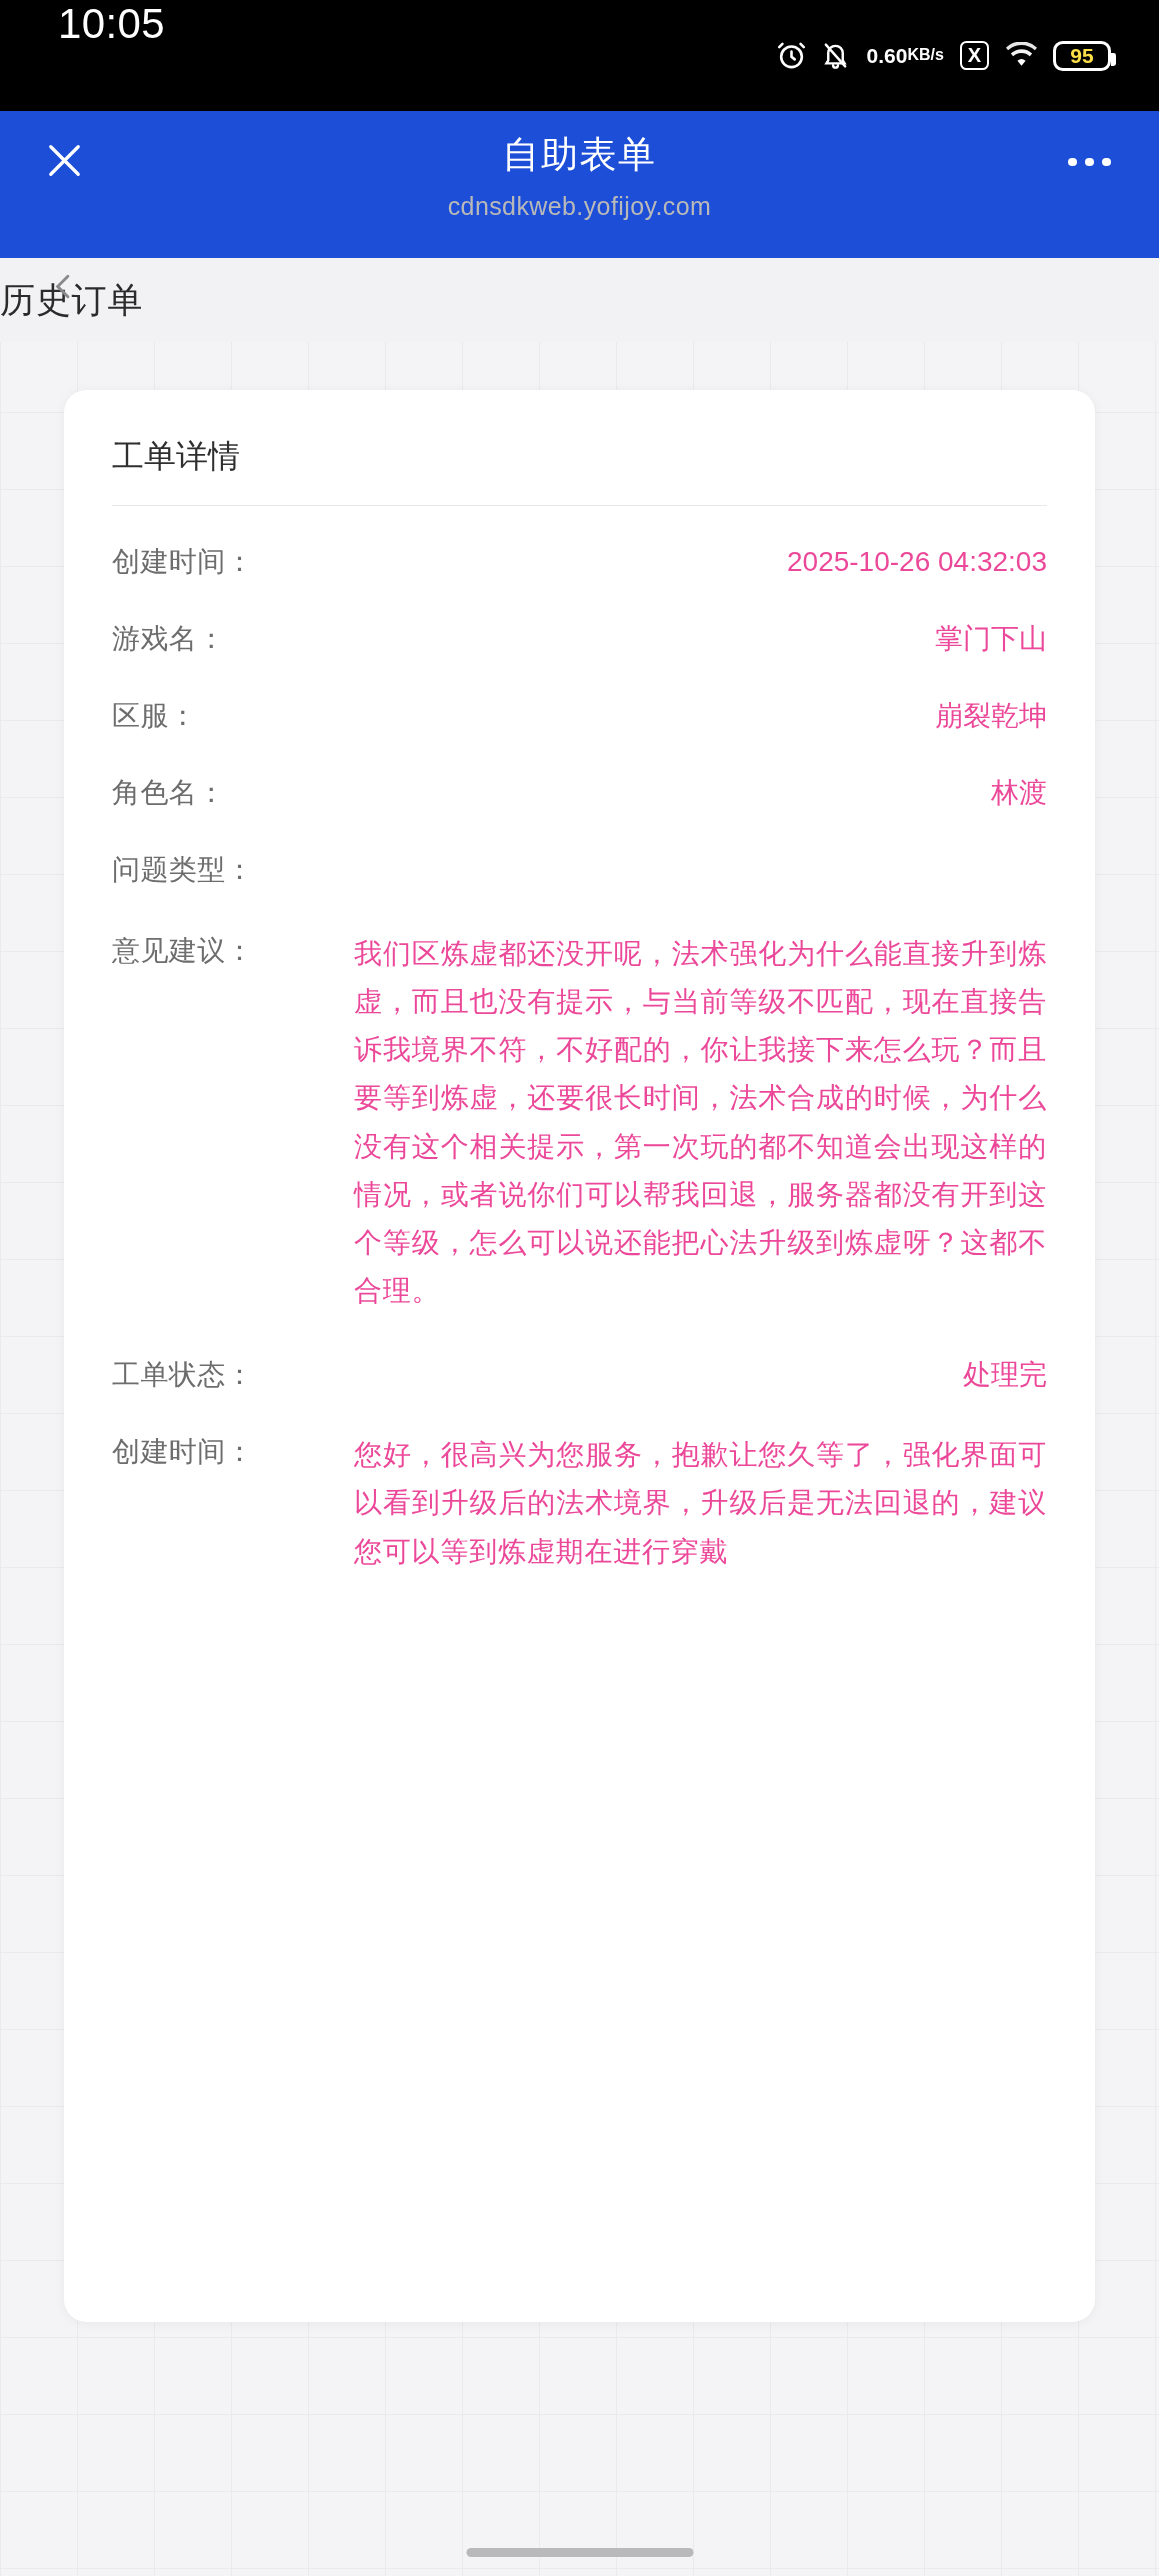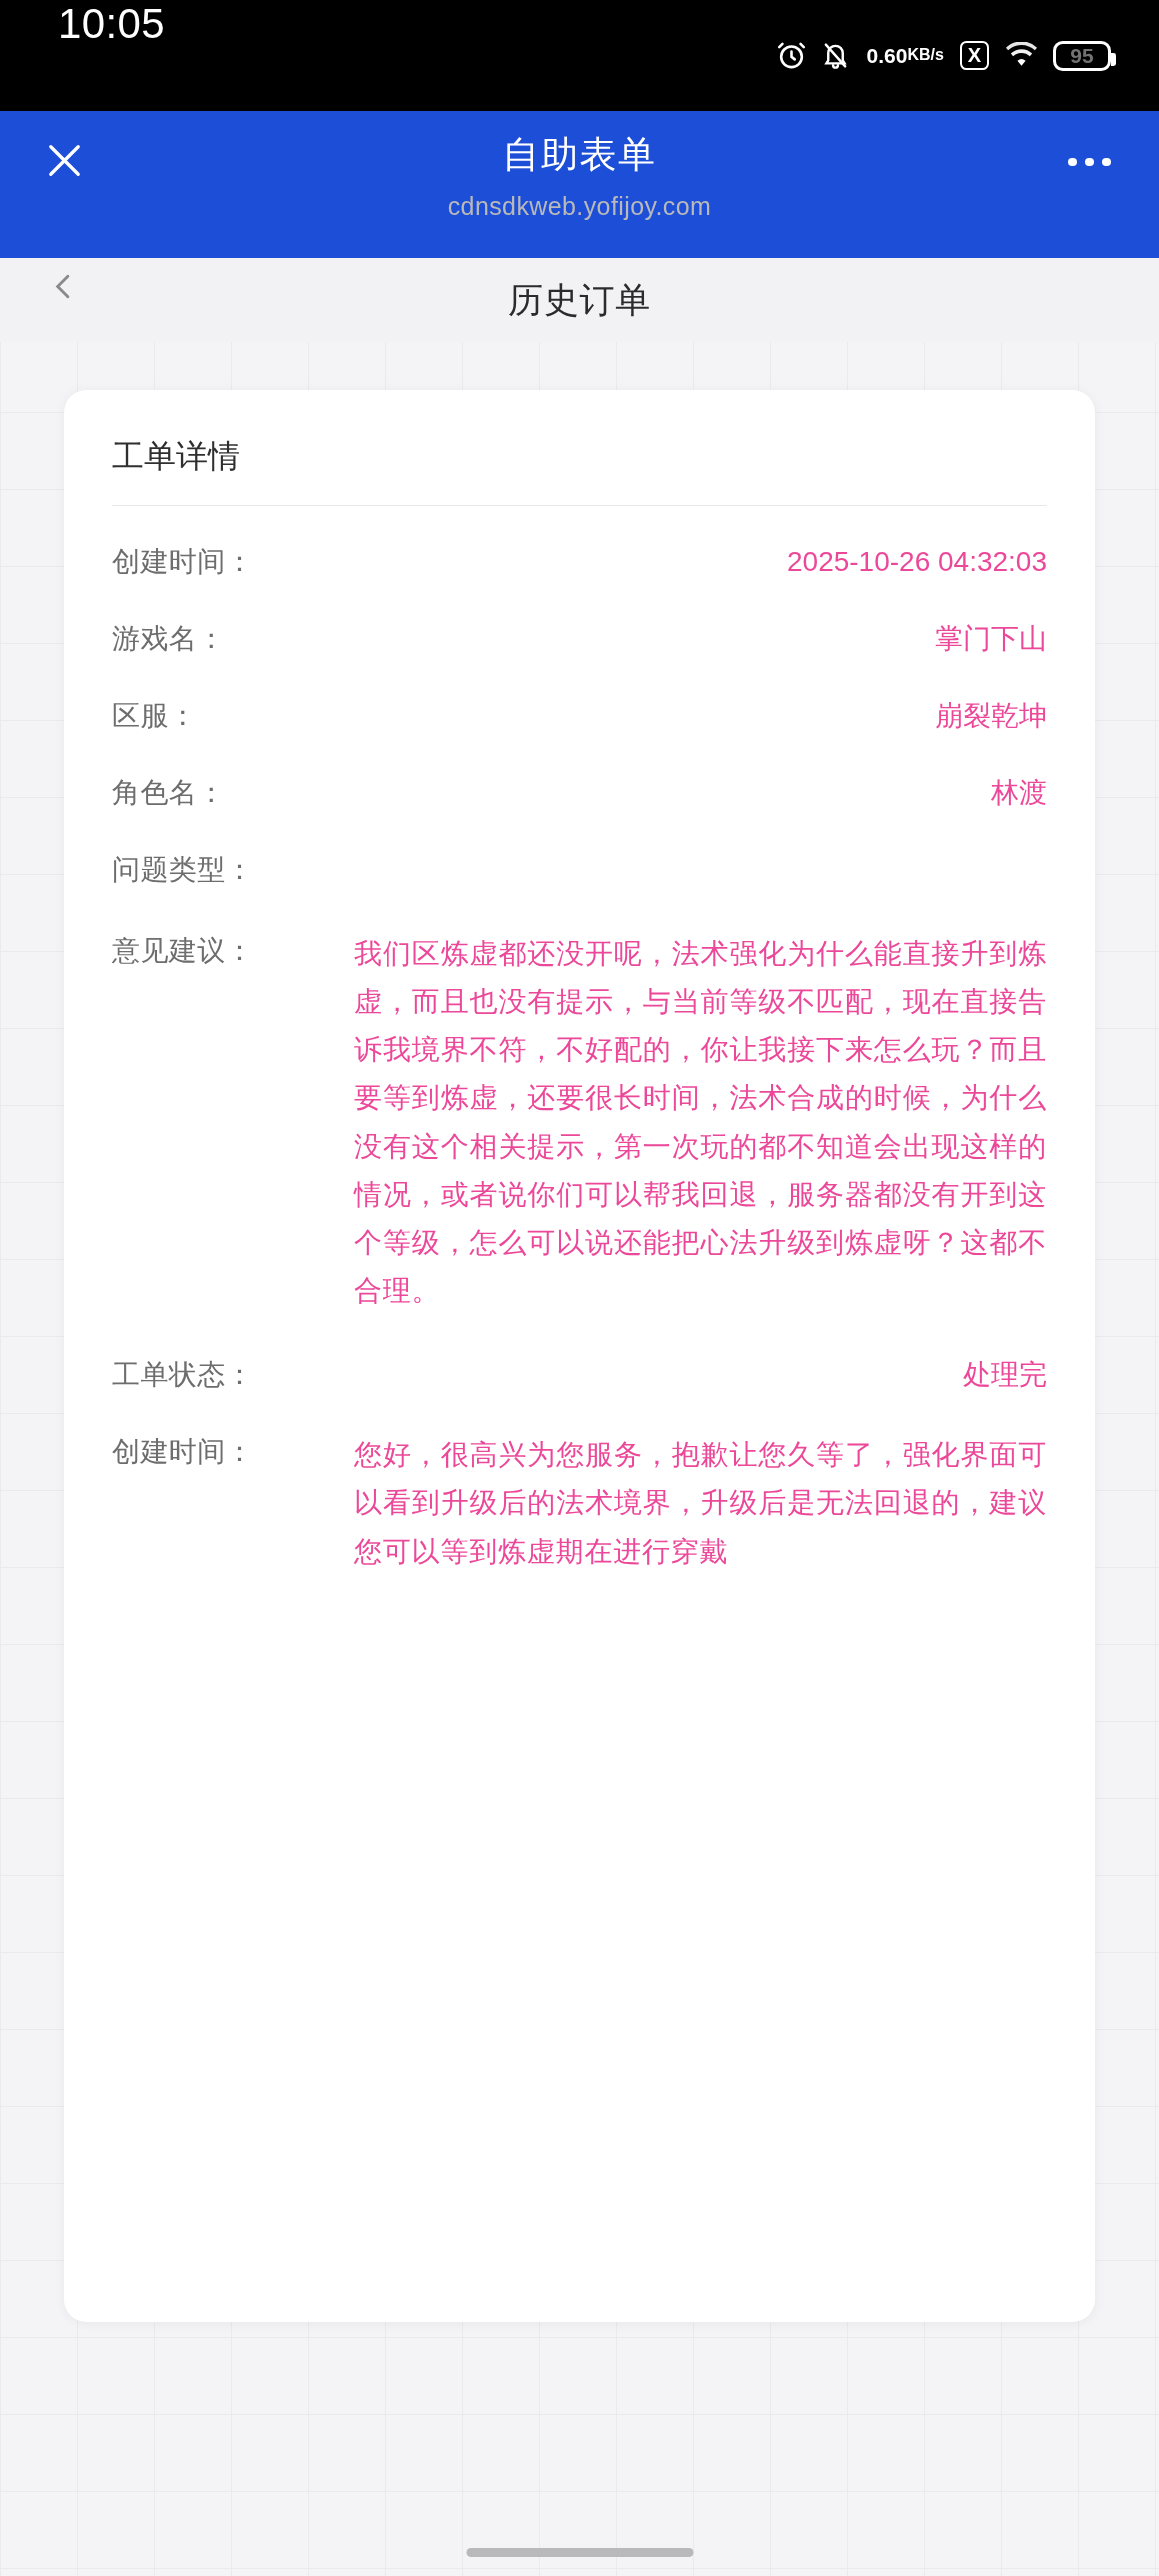--- a/index.html
+++ b/index.html
@@ -46,21 +46,21 @@
     border: 2.4px solid #fff;
     border-radius: 6.4px;
     display: flex; align-items: center; justify-content: center;
     font-size: 20px; font-weight: 700;
   }
   .battery {
     width: 58px; height: 30px;
     border: 3.2px solid #fff;
     border-radius: 9.7px;
     display: flex; align-items: center; justify-content: center;
-    font-size: 21px; font-weight: 700; color: #737373;
+    font-size: 21px; font-weight: 700; color: #fde047;
     position: relative;
   }
   .battery::after {
     content: "";
     position: absolute;
     right: -8px; top: 9.7px;
     width: 4.8px; height: 13px;
     background: #fff;
     border-radius: 0 2.4px 2.4px 0;
   }
@@ -117,21 +117,21 @@
       linear-gradient(#e9eaec 0.8px, transparent 0.8px) 0 0 / 100% 77px,
       linear-gradient(90deg, #e9eaec 0.8px, transparent 0.8px) 0 0 / 77px 100%,
       #f4f4f6;
     overflow: hidden;
   }
   .page-header {
     height: 84px;
     background: #f2f2f4;
     display: flex;
     align-items: center;
-    justify-content: center;
+    justify-content: flex-start;
     position: relative;
   }
   .page-header .back {
     position: absolute;
     left: 39px;
     top: 4.8px;
     width: 48px; height: 48px;
     display: flex; align-items: center; justify-content: center;
     cursor: pointer;
   }

